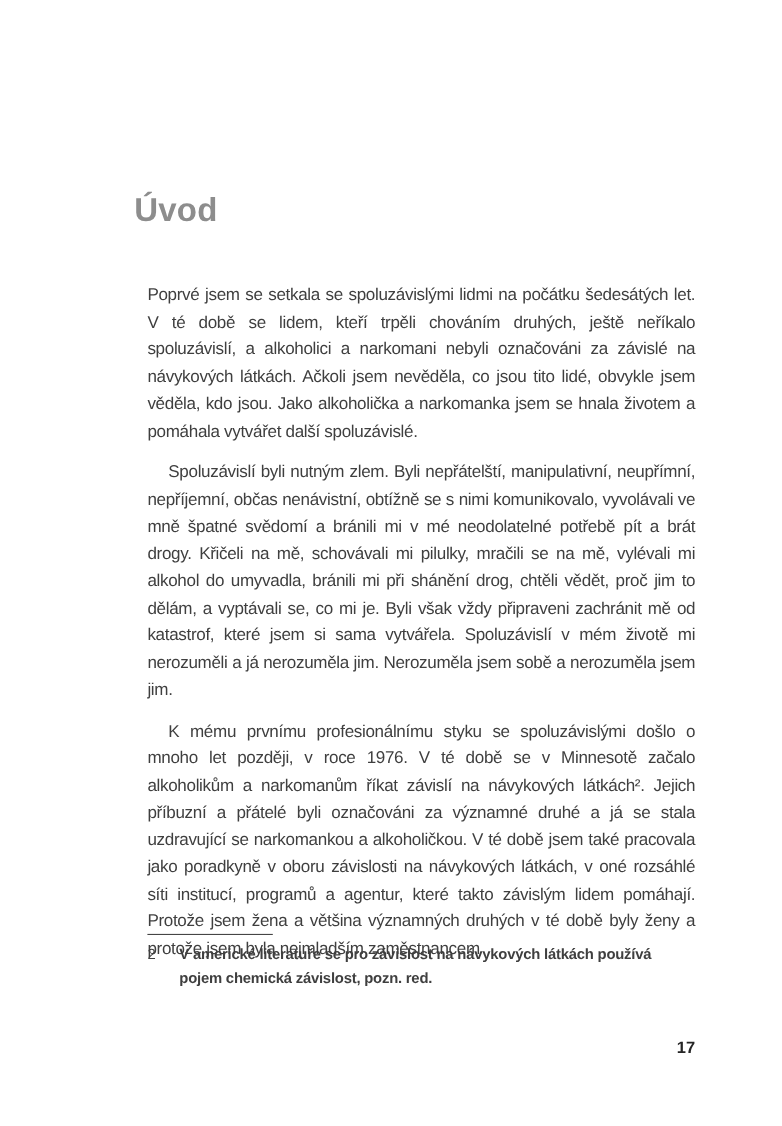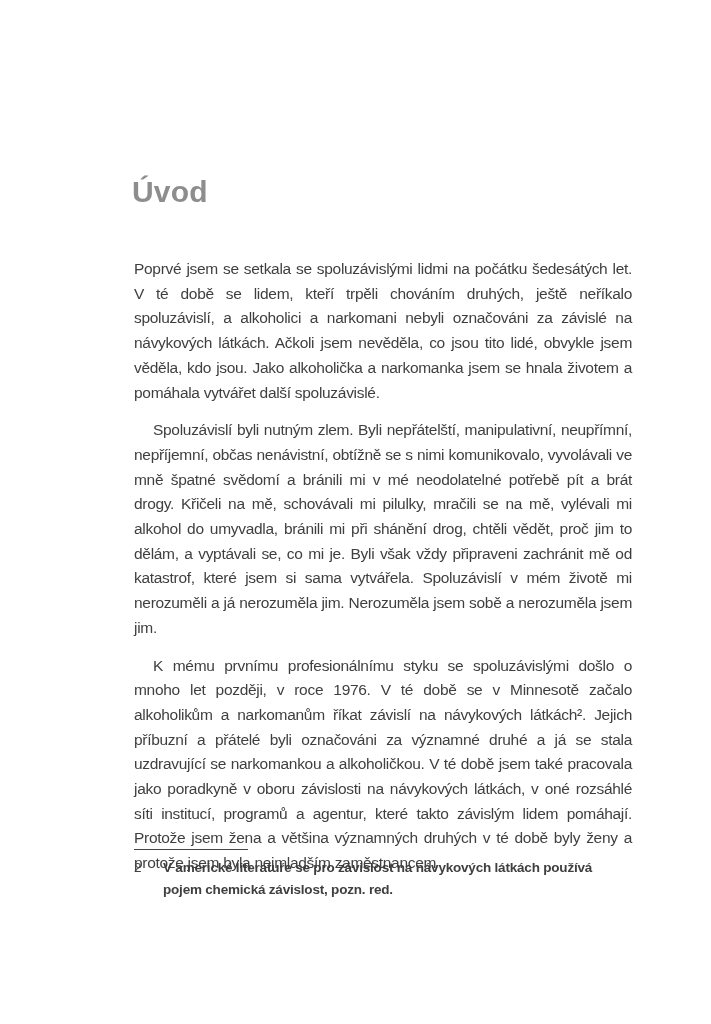--- a/index.html
+++ b/index.html
@@ -12,21 +12,21 @@
   .page {
     position: relative;
     width: 711px;
     height: 1024px;
     background: var(--page-bg);
     overflow: hidden;
     font-family: "Liberation Sans", sans-serif;
   }
   .chapter-title {
     position: absolute;
-    left: 132px;
+    left: 122px;
     top: 172px;
     font-size: 30px;
     line-height: 40px;
     font-weight: 700;
     letter-spacing: 0.2px;
     color: var(--title-color);
   }
   .body-text {
     position: absolute;
     left: 134px;
@@ -92,14 +92,15 @@
   </div>
 
   <div class="footnote-area">
     <div class="footnote-rule"></div>
     <div class="footnote">
       <span class="footnote-number">2</span>
       <span class="footnote-text">V americké literatuře se pro závislost na návykových látkách používá pojem chemická závislost, pozn. red.</span>
     </div>
   </div>
 
+  <div class="page-number">17</div>
 
 </div>
 
 </body></html>

